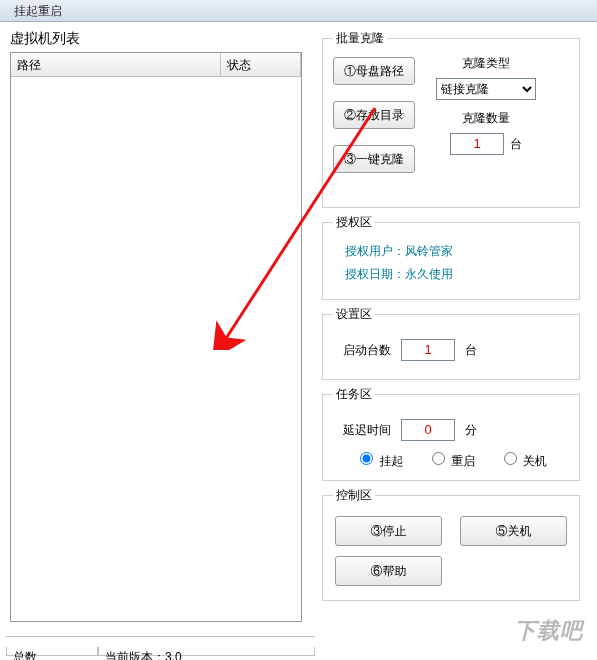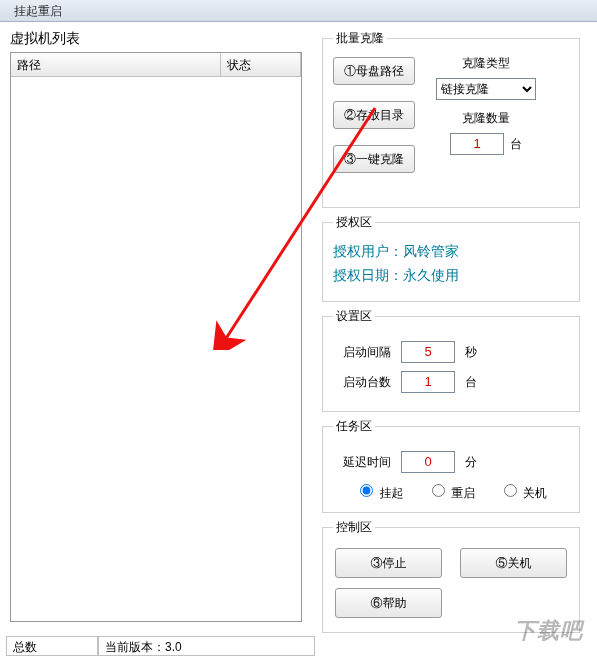--- a/index.html
+++ b/index.html
@@ -105,21 +105,21 @@
     width: 54px;
     height: 22px;
     border: 1px solid #7a8a99;
     background: #fff;
     text-align: center;
     color: #d80000;
     font-size: 13px;
     line-height: 20px;
   }
   
-  .auth-line { color:#007a99; font-size:14px; margin:4px 0 6px 0; }
+  .auth-line { color:#007a99; font-size:12px; margin:4px 0 6px 12px; }
   
   .set-row { display:flex; align-items:center; gap:10px; margin:8px 0; }
   .set-row .lbl { width:58px; text-align:right; }
   .set-row .unit { width:20px; }
   
   .radio-row { text-align:center; margin-top:8px; }
   .radio-row label { margin: 0 10px; cursor:pointer; }
   
   .ctrl-grid {
     display:grid;
@@ -130,20 +130,21 @@
   .ctrl-grid .btn { min-width: 90px; height:30px; line-height:28px; }
   
   .statusbar {
     position:absolute; left:6px; right:282px; bottom:4px;
     display:flex; height:20px; font-size:12px;
     border-top:1px solid #c0c0c0;
   }
   .statusbar .cell {
     border:1px solid #c0c0c0; border-top:none;
     padding:2px 10px 0 6px;
+    margin-top:10px;
   }
   .statusbar .cell.total { width:92px; }
   .statusbar .cell.ver { flex:1; }
   
   .watermark {
     position:absolute;
     right:14px; bottom:14px;
     font-size:22px;
     font-weight:bold;
     color:rgba(0,0,0,0.28);
@@ -204,25 +205,20 @@
 
   <fieldset class="grp">
     <legend>授权区</legend>
     <div class="auth-line">授权用户：风铃管家</div>
     <div class="auth-line">授权日期：永久使用</div>
   </fieldset>
 
   <fieldset class="grp">
     <legend>设置区</legend>
     <div class="set-row">
-      <span class="lbl">启动间隔</span>
-      <div class="num-box">5</div>
-      <span class="unit">秒</span>
-    </div>
-    <div class="set-row">
       <span class="lbl">启动台数</span>
       <div class="num-box">1</div>
       <span class="unit">台</span>
     </div>
   </fieldset>
 
   <fieldset class="grp">
     <legend>任务区</legend>
     <div class="set-row">
       <span class="lbl">延迟时间</span>

